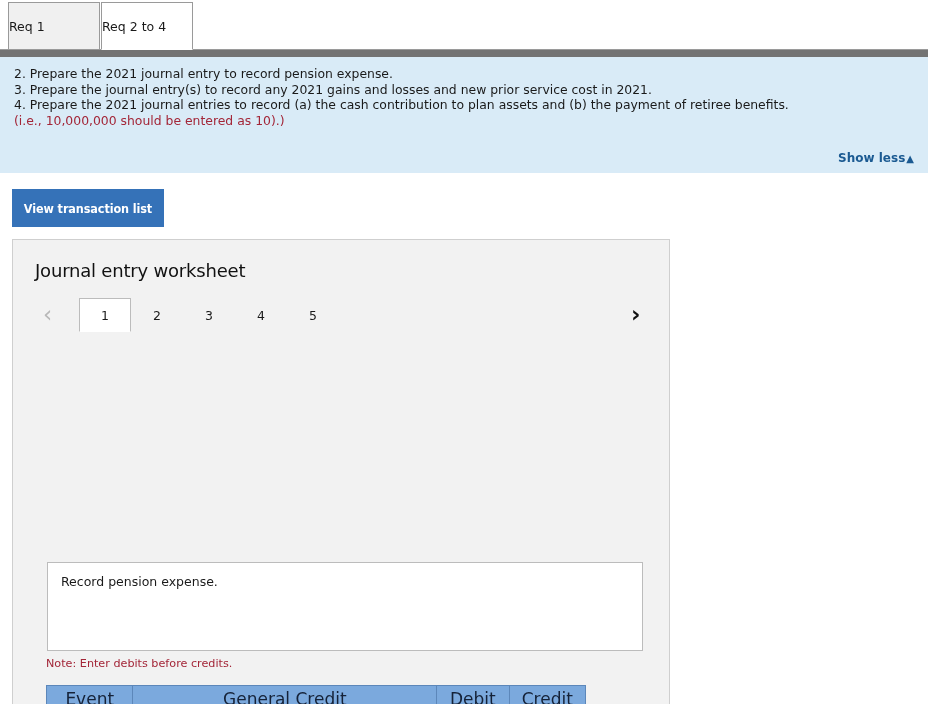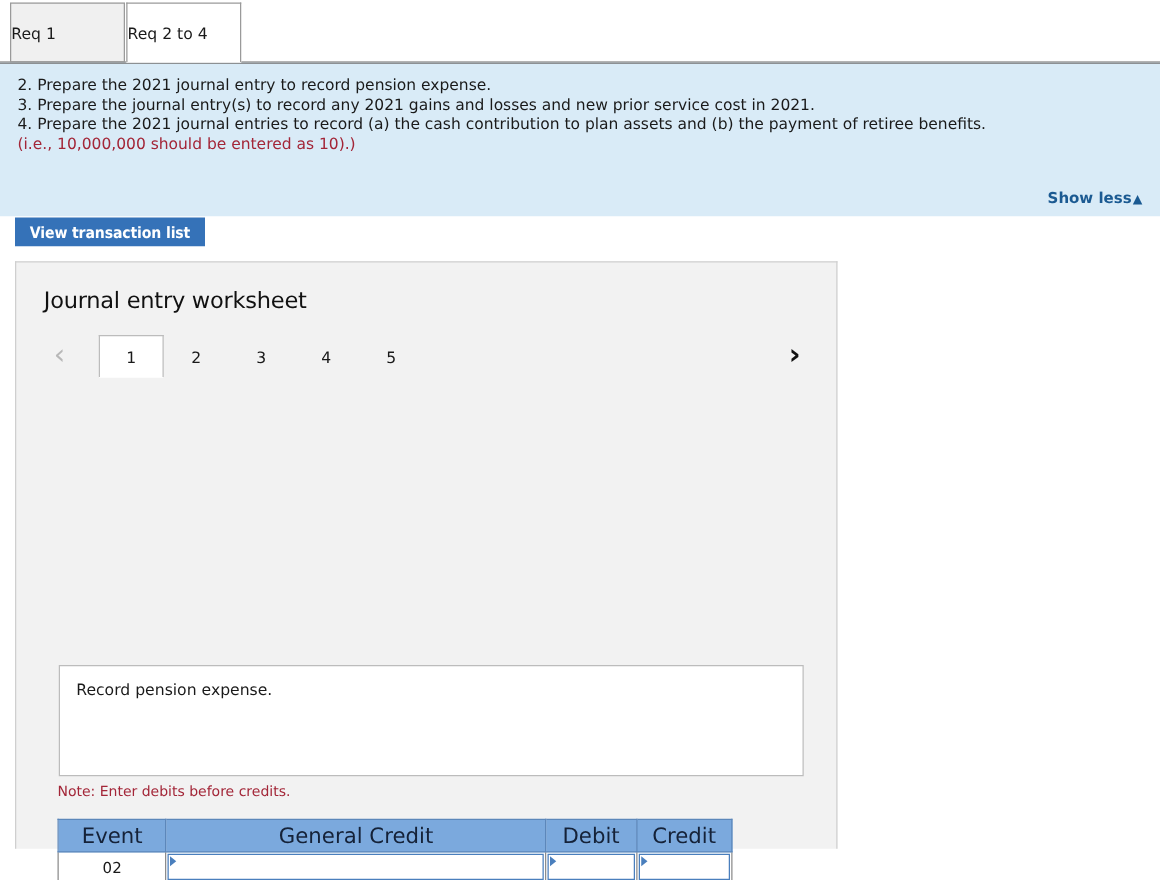--- a/index.html
+++ b/index.html
@@ -51,21 +51,21 @@
     z-index: 3;
   }
   .tab-1 { left: 8px;  width: 92px; }
   .tab-2 { left: 101px; width: 92px; }
 
   
   .instructions {
     position: relative;
     margin: 0;
     background: #d9ebf7;
-    border-top: 1px solid #737373;
+    border-top: 7px solid #737373;
     padding: 9px 14px 10px 14px;
     box-sizing: border-box;
     height: 123px;
   }
   .instr-line {
     font-size: 12.4px;
     line-height: 15.6px;
     color: #1a1a1a;
     white-space: nowrap;
   }
@@ -96,23 +96,23 @@
     color: #ffffff;
     border: none;
     font-family: "DejaVu Sans Condensed", "Liberation Sans Narrow", "Liberation Sans", sans-serif;
     font-size: 12.5px;
     font-weight: bold;
     letter-spacing: -0.1px;
     cursor: pointer;
     box-sizing: border-box;
   }
   .btn-viewlist {
-    margin: 1px 0 0 12px;
+    margin: 16px 0 0 12px;
     width: 152px;
-    height: 23px;
+    height: 38px;
   }
 
   
   .worksheet {
     position: relative;
     margin: 12px 0 0 12px;
     width: 658px;
     height: 470px;
     box-sizing: border-box;
     background: #f2f2f2;

